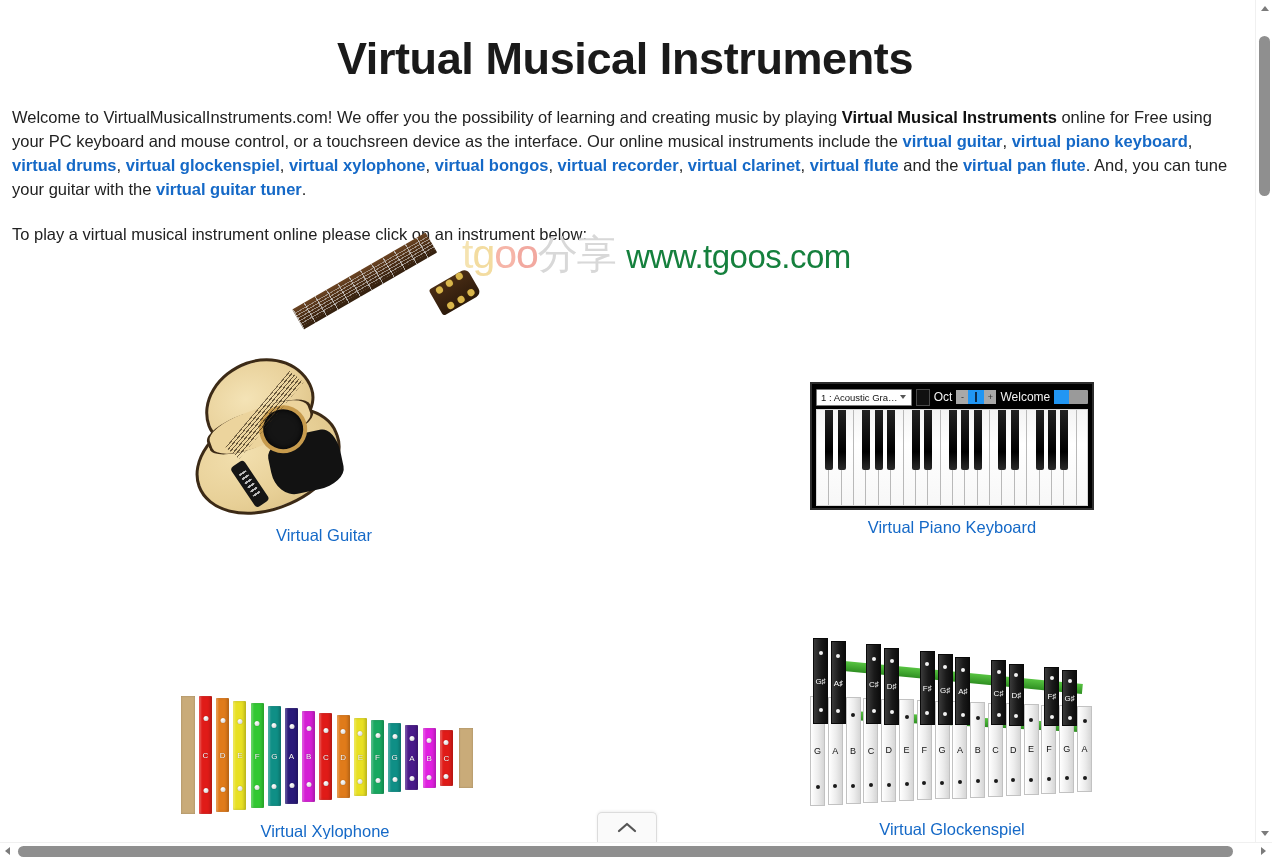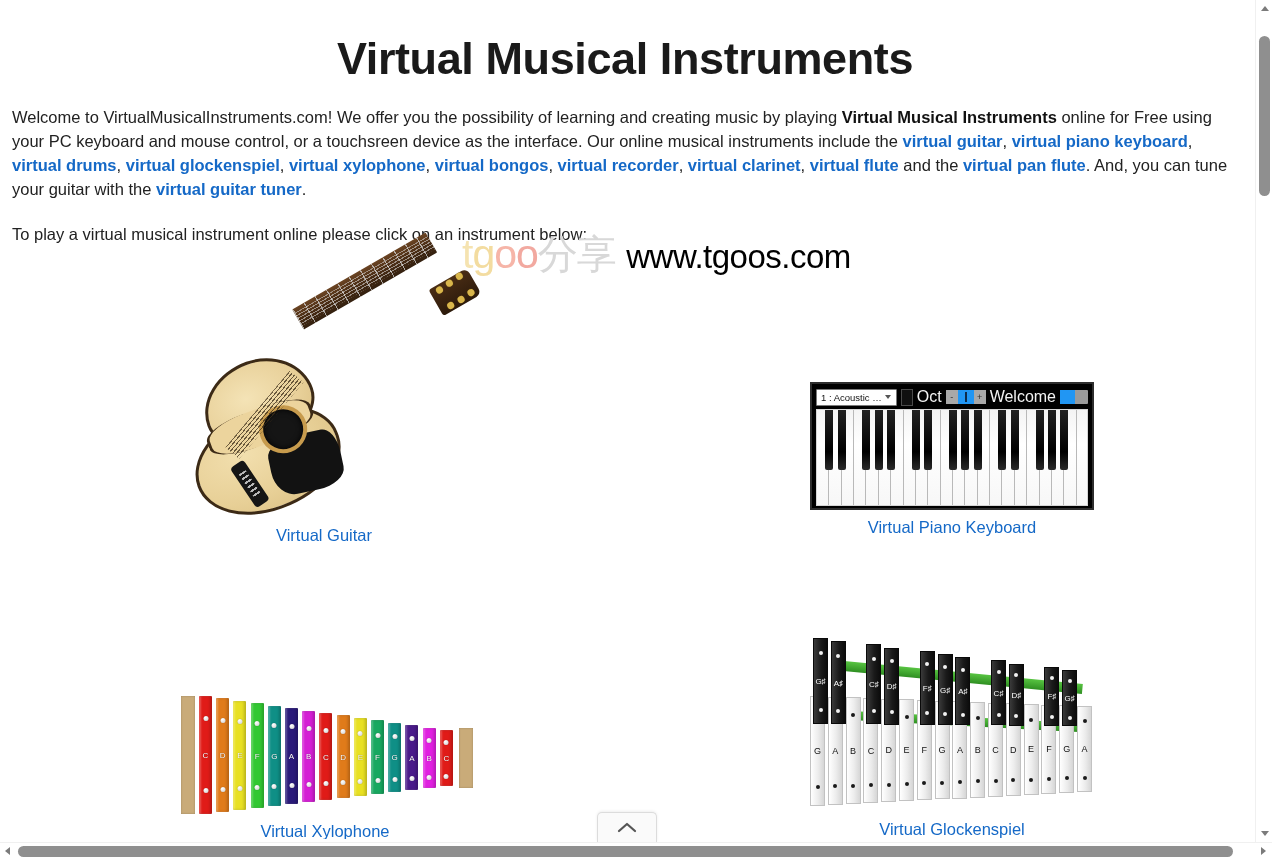--- a/index.html
+++ b/index.html
@@ -72,21 +72,21 @@
     white-space: nowrap;
     font-size: 41px;
     line-height: 52px;
     letter-spacing: -1px;
   }
   #watermark .wm-t { color: #f5e3b0; }
   #watermark .wm-g { color: #f3dca0; }
   #watermark .wm-o1 { color: #f6b5a8; }
   #watermark .wm-o2 { color: #f2a9a0; }
   #watermark .wm-cn { color: #d8d8d8; font-size: 40px; }
-  #watermark .wm-url { color: #000000; font-size: 33px; letter-spacing: -0.5px; }
+  #watermark .wm-url { color: #15803d; font-size: 33px; letter-spacing: -0.5px; }
 
   
   #grid {
     position: absolute;
     left: 12px; top: 282px;
     width: 1226px;
   }
   .cell {
     position: absolute;
     text-align: center;
@@ -256,21 +256,21 @@
     border-top: 4px solid #555;
     margin-right: 3px;
   }
   .vol-box {
     width: 18px; height: 17px;
     background: #101010;
     border: 1px solid #4a4a4a;
   }
   .oct-label, .reverb-label {
     color: #f2f2f2;
-    font-size: 16px;
+    font-size: 12px;
     line-height: 12px;
     white-space: nowrap;
   }
   .oct-group {
     display: flex;
     align-items: center;
     height: 14px;
     background: #9a9a9a;
     border-radius: 1px;
   }

